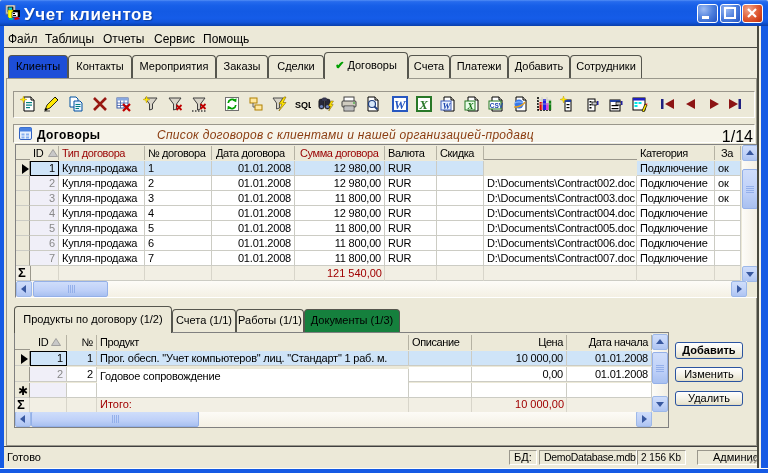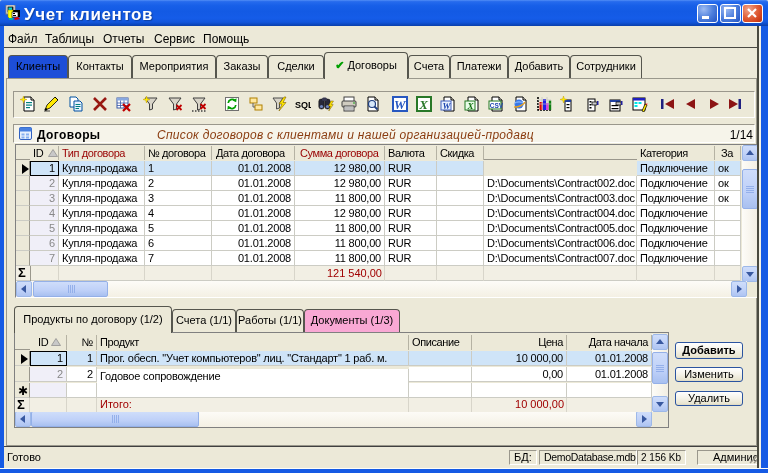--- a/index.html
+++ b/index.html
@@ -252,21 +252,21 @@
 <svg class="abs" style="left:19px;top:127px;z-index:3" width="13" height="13">
     <rect x="0.5" y="0.5" width="12" height="12" rx="1.5" fill="#e8f0fc" stroke="#3060c0"></rect>
     <rect x="0.5" y="0.5" width="12" height="4" fill="#4880e0"></rect>
     <rect x="2.5" y="6.5" width="3" height="2" fill="#88b0f0"></rect>
     <rect x="7" y="6.5" width="3" height="2" fill="#88b0f0"></rect>
     <rect x="2.5" y="9.5" width="3" height="2" fill="#88b0f0"></rect>
     <rect x="7" y="9.5" width="3" height="2" fill="#88b0f0"></rect>
   </svg>
 <div class="abs" style="left:37px;top:128px;font-size:12px;font-weight:bold;letter-spacing:0.4px;z-index:3;">Договоры</div>
 <div class="abs" style="left:157px;top:128px;font-size:12px;letter-spacing:0.3px;font-style:italic;color:#8a3c10;z-index:3;">Список договоров с клиентами и нашей организацией-продавц</div>
-<div class="abs" style="left:700px;top:128px;width:53px;text-align:right;font-size:12px;z-index:3;">1/14</div>
+<div class="abs" style="left:700px;top:128px;width:53px;text-align:right;font-size:16px;z-index:3;">1/14</div>
 <div class="abs" style="left:15px;top:144px;width:743px;height:154px;border:1px solid;border-color:#808080 #fff #fff #808080;background:#ECE9D8;z-index:2;"></div>
 <div class="abs" style="left:16px;top:145px;width:741px;height:152px;z-index:3;">
     <div class="abs" style="left:0;top:0;width:725px;height:15px;background:#ECE9D8;border-bottom:1px solid #9a978c;"></div>
     <div class="hdrcell" style="left:14px;top:1px;width:29px;color:#000;padding-left:3px;">ID</div>
     <div class="hdrcell" style="left:43px;top:1px;width:86px;color:#980000;padding-left:3px;">Тип договора</div>
     <div class="hdrcell" style="left:129px;top:1px;width:67px;color:#000;padding-left:3px;">№ договора</div>
     <div class="hdrcell" style="left:196px;top:1px;width:83px;color:#000;padding-left:4px;">Дата договора</div>
     <div class="hdrcell" style="left:279px;top:1px;width:90px;color:#980000;padding-left:5px;">Сумма договора</div>
     <div class="hdrcell" style="left:369px;top:1px;width:52px;color:#000;padding-left:3px;">Валюта</div>
     <div class="hdrcell" style="left:421px;top:1px;width:47px;color:#000;padding-left:3px;">Скидка</div>
@@ -389,21 +389,21 @@
         <path d="M5 3 L10 7 L5 11 Z" fill="#3858a0"></path>
       </svg></div>
     <div class="sb-thumb abs" style="left:17px;top:0;width:75px;height:16px;"></div>
     <svg class="abs" style="left:50.5px;top:4px" width="8" height="8">
       <path d="M1.5 0 L1.5 8 M3.5 0 L3.5 8 M5.5 0 L5.5 8 M7.5 0 L7.5 8" stroke="#8fabe8" stroke-width="0.9"></path>
     </svg>
   </div>
 <div class="abs" style="left:14px;top:306px;width:158px;height:27px;background:#ECE9D8;border:1px solid #56564e;border-bottom:none;border-radius:4px 4px 0 0;text-align:center;line-height:24px;z-index:5;">Продукты по договору (1/2)</div>
 <div class="abs" style="left:172px;top:309px;width:64px;height:23px;background:#ECE9D8;border:1px solid #56564e;border-bottom:none;border-radius:4px 4px 0 0;text-align:center;line-height:21px;z-index:2;">Счета (1/1)</div>
 <div class="abs" style="left:236px;top:309px;width:68px;height:23px;background:#ECE9D8;border:1px solid #56564e;border-bottom:none;border-radius:4px 4px 0 0;text-align:center;line-height:21px;z-index:2;">Работы (1/1)</div>
-<div class="abs" style="left:304px;top:309px;width:96px;height:23px;background:#f9a8d4;border:1px solid #56564e;border-bottom:none;border-radius:4px 4px 0 0;text-align:center;line-height:21px;z-index:2;">Документы (1/3)</div>
+<div class="abs" style="left:304px;top:309px;width:96px;height:23px;background:#15803d;border:1px solid #56564e;border-bottom:none;border-radius:4px 4px 0 0;text-align:center;line-height:21px;z-index:2;">Документы (1/3)</div>
 <div class="abs" style="left:14px;top:332px;width:655px;height:96px;border:1px solid #808080;background:#ECE9D8;z-index:4;"></div>
 <div class="abs" style="left:15px;top:331px;width:156px;height:2px;background:#ECE9D8;z-index:6;"></div>
 <div class="abs" style="left:15px;top:333px;width:653px;height:94px;z-index:5;">
     <div class="abs" style="left:0;top:0;width:637px;height:17px;background:#ECE9D8;border-bottom:1px solid #9a978c;"></div>
     <div class="hdrcell" style="left:15px;top:2px;width:37px;padding-left:8px;height:15px;">ID</div>
     <svg class="abs" style="left:36px;top:5px;" width="10" height="8">
       <path d="M5 0.5 L9.5 7.5 L0.5 7.5 Z" fill="#c8c8c8" stroke="#909090" stroke-width="0.8"></path>
     </svg>
     <div class="hdrcell num" style="left:52px;top:2px;width:30px;height:15px;">№</div>
     <div class="hdrcell txt" style="left:82px;top:2px;width:312px;height:15px;">Продукт</div>

